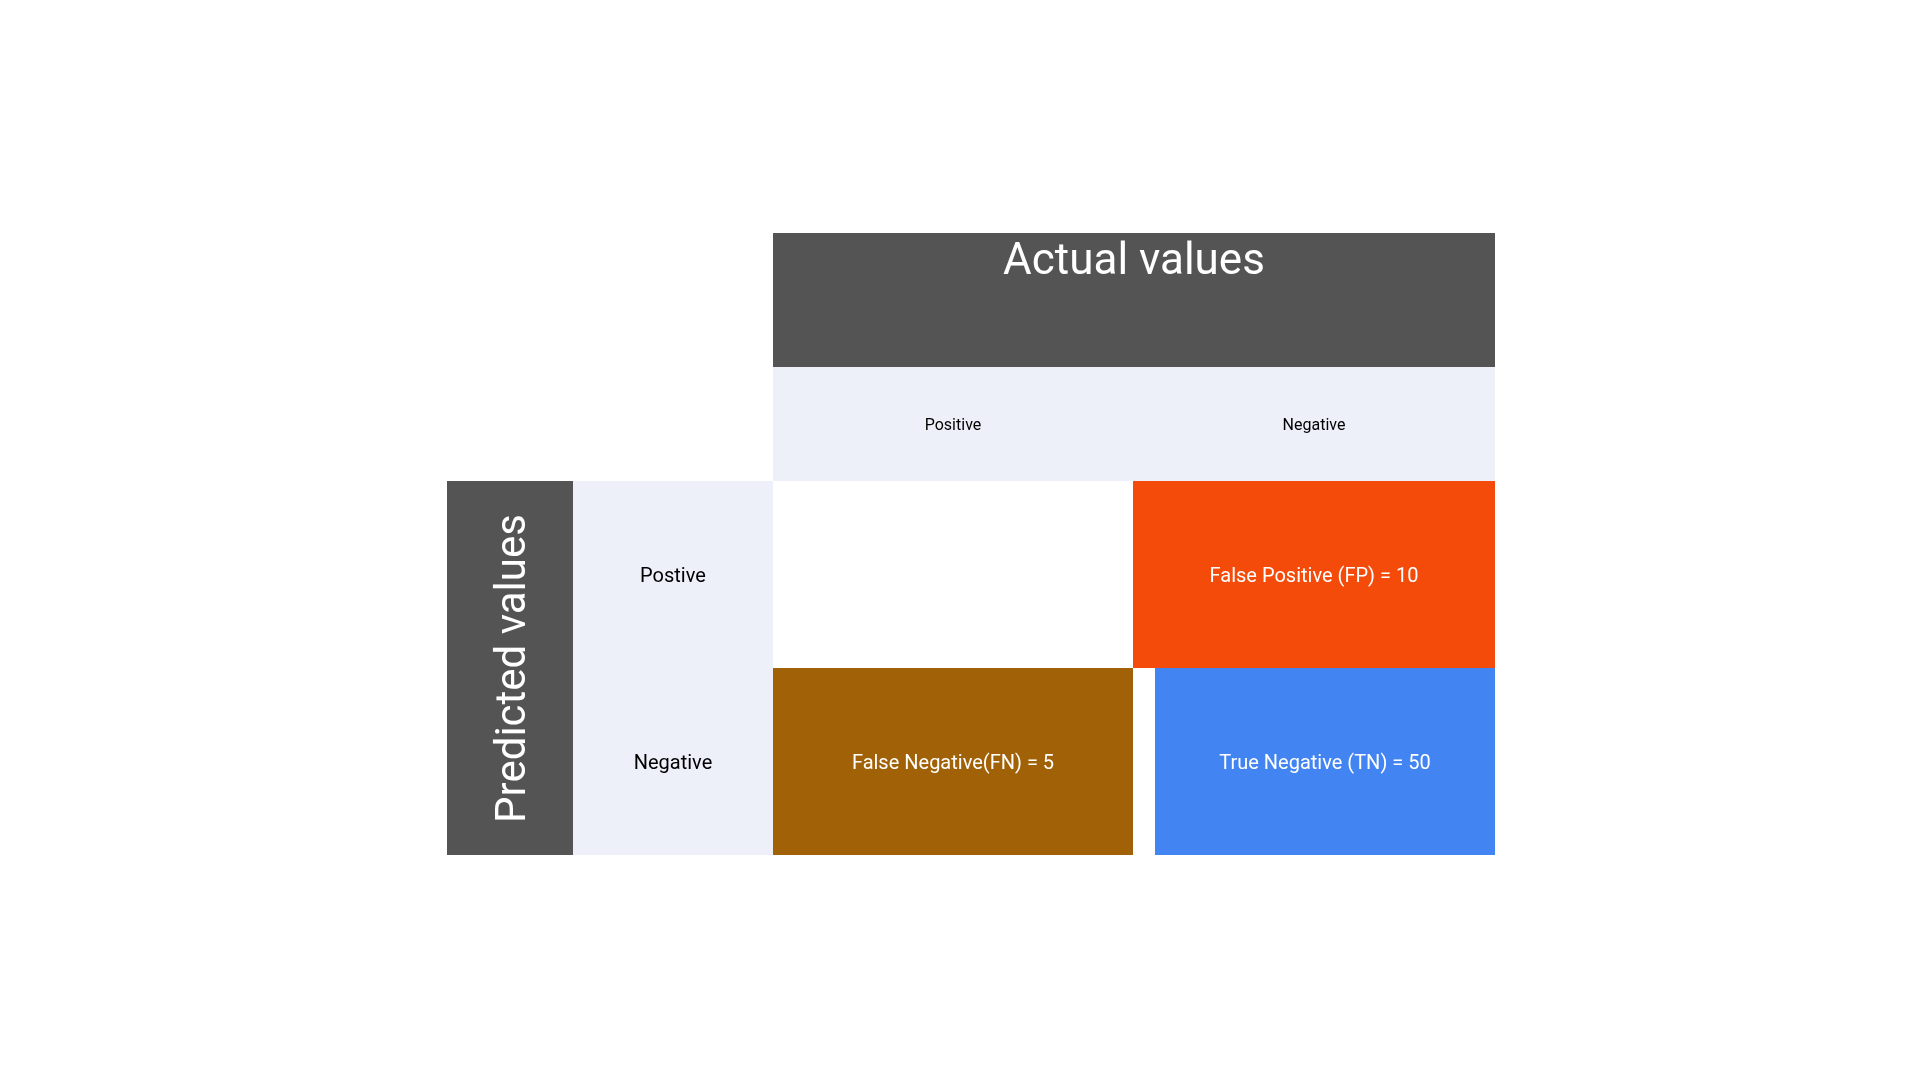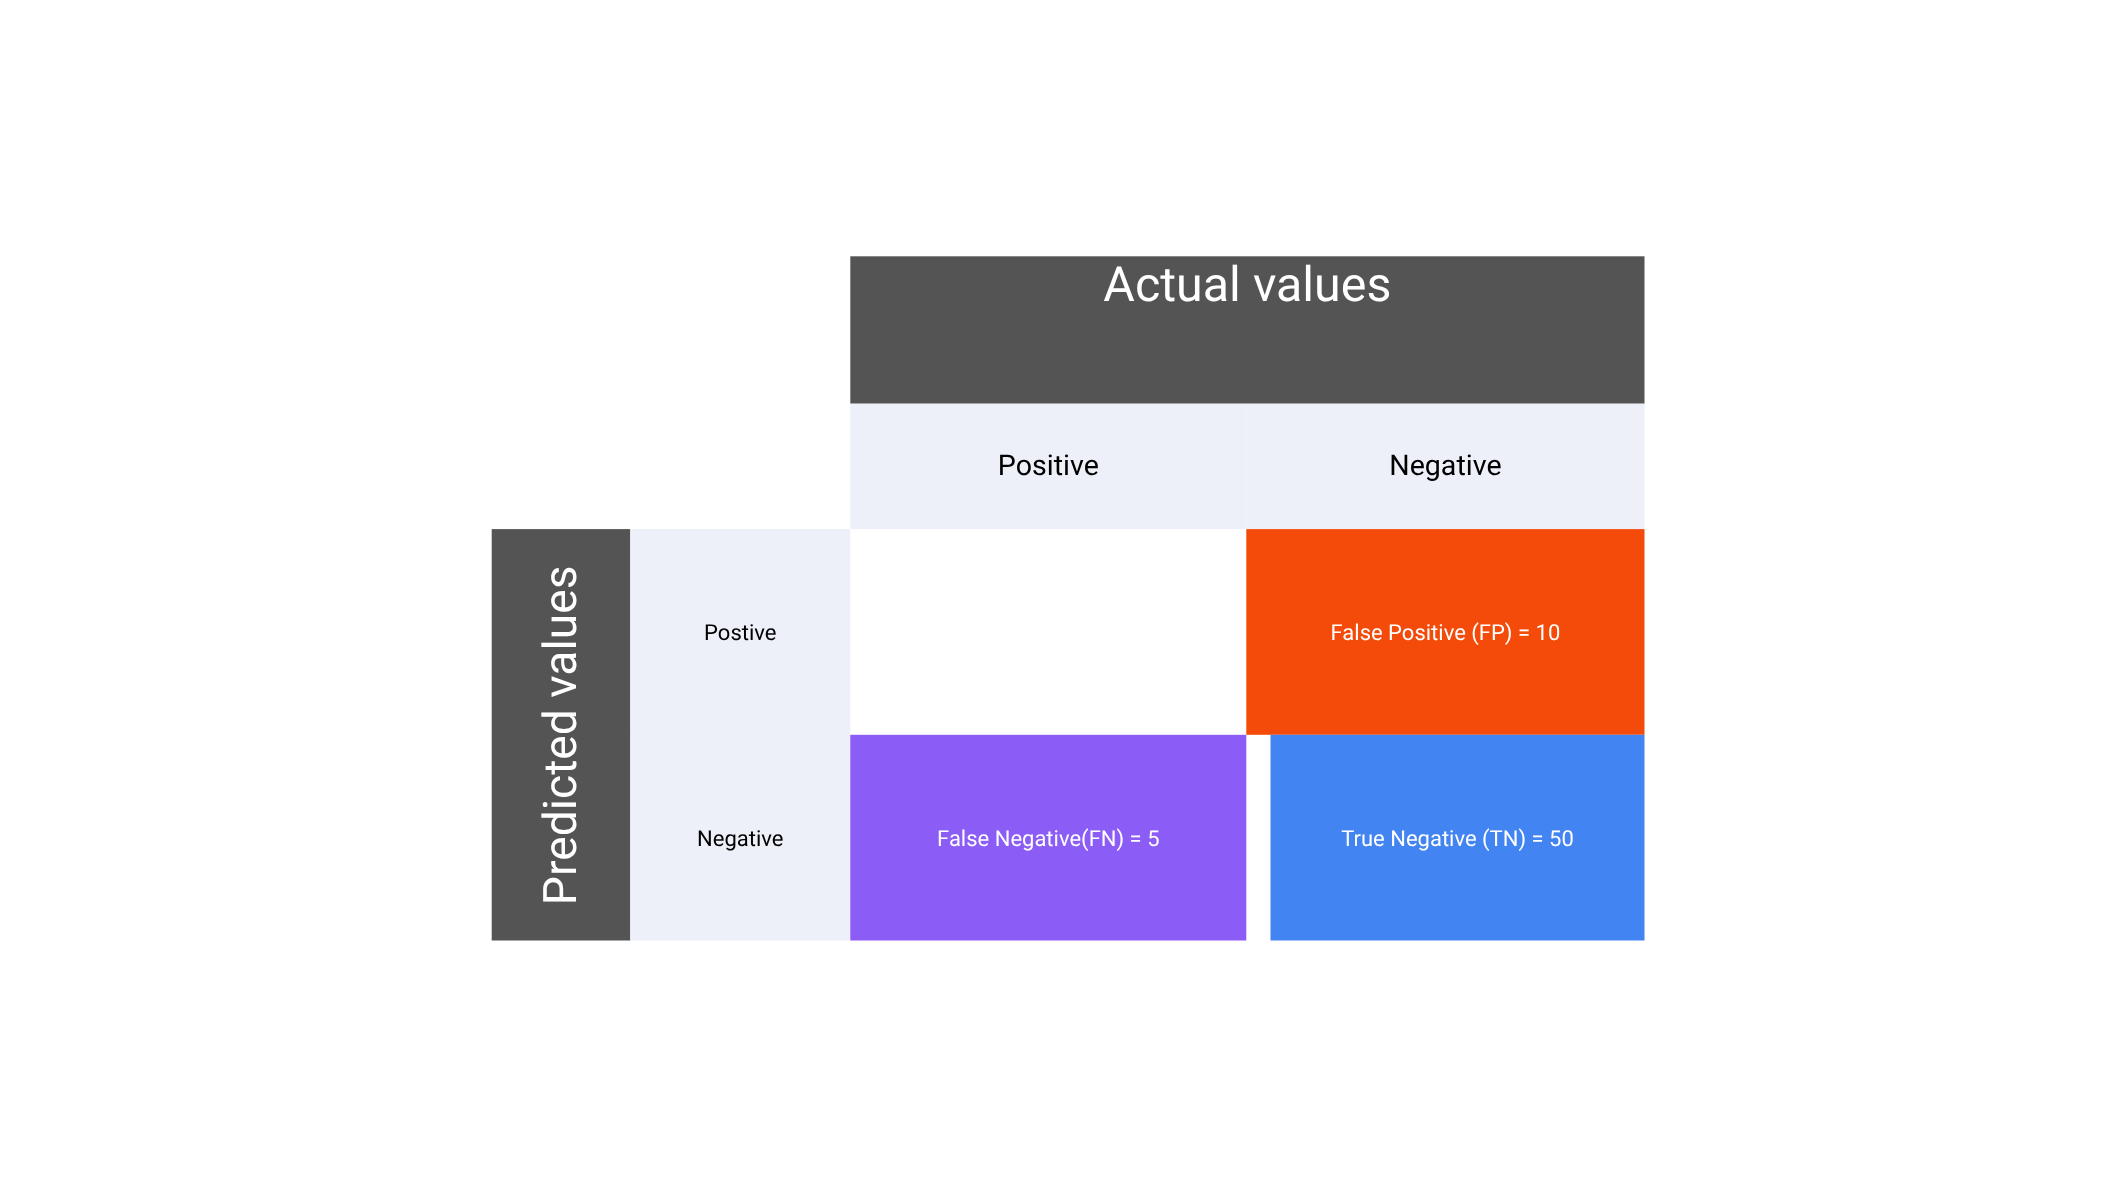--- a/index.html
+++ b/index.html
@@ -47,21 +47,21 @@
     }
 
     
     .actual-sub {
       grid-row: 2 / span 1;
       background: #edeff9;
       color: #000;
       display: flex;
       align-items: center;
       justify-content: center;
-      font-size: 26px;
+      font-size: 16px;
       font-weight: 400;
     }
     .actual-sub.pos { grid-column: 3 / span 1; }
     .actual-sub.neg { grid-column: 4 / span 1; }
 
     
     .predicted-header {
       grid-column: 1 / span 1;
       grid-row: 3 / span 2;
       background: #545454;
@@ -95,21 +95,21 @@
     .cell {
       color: #fff;
       display: flex;
       align-items: center;
       justify-content: center;
       font-size: 20px;
       font-weight: 400;
     }
     .cell.tp { grid-column: 3; grid-row: 3; background: #4284f2; }
     .cell.fp { grid-column: 4; grid-row: 3; background: #f44b0a; }
-    .cell.fn { grid-column: 3; grid-row: 4; background: #8b5cf6; }
+    .cell.fn { grid-column: 3; grid-row: 4; background: #a16207; }
     .cell.tn { grid-column: 4; grid-row: 4; background: #4284f2; margin-left: 22px; }
   </style>
 </head>
 <body>
 
 <div class="stage">
   <div class="matrix">
 
     <div class="spacer-tl"></div>
 

